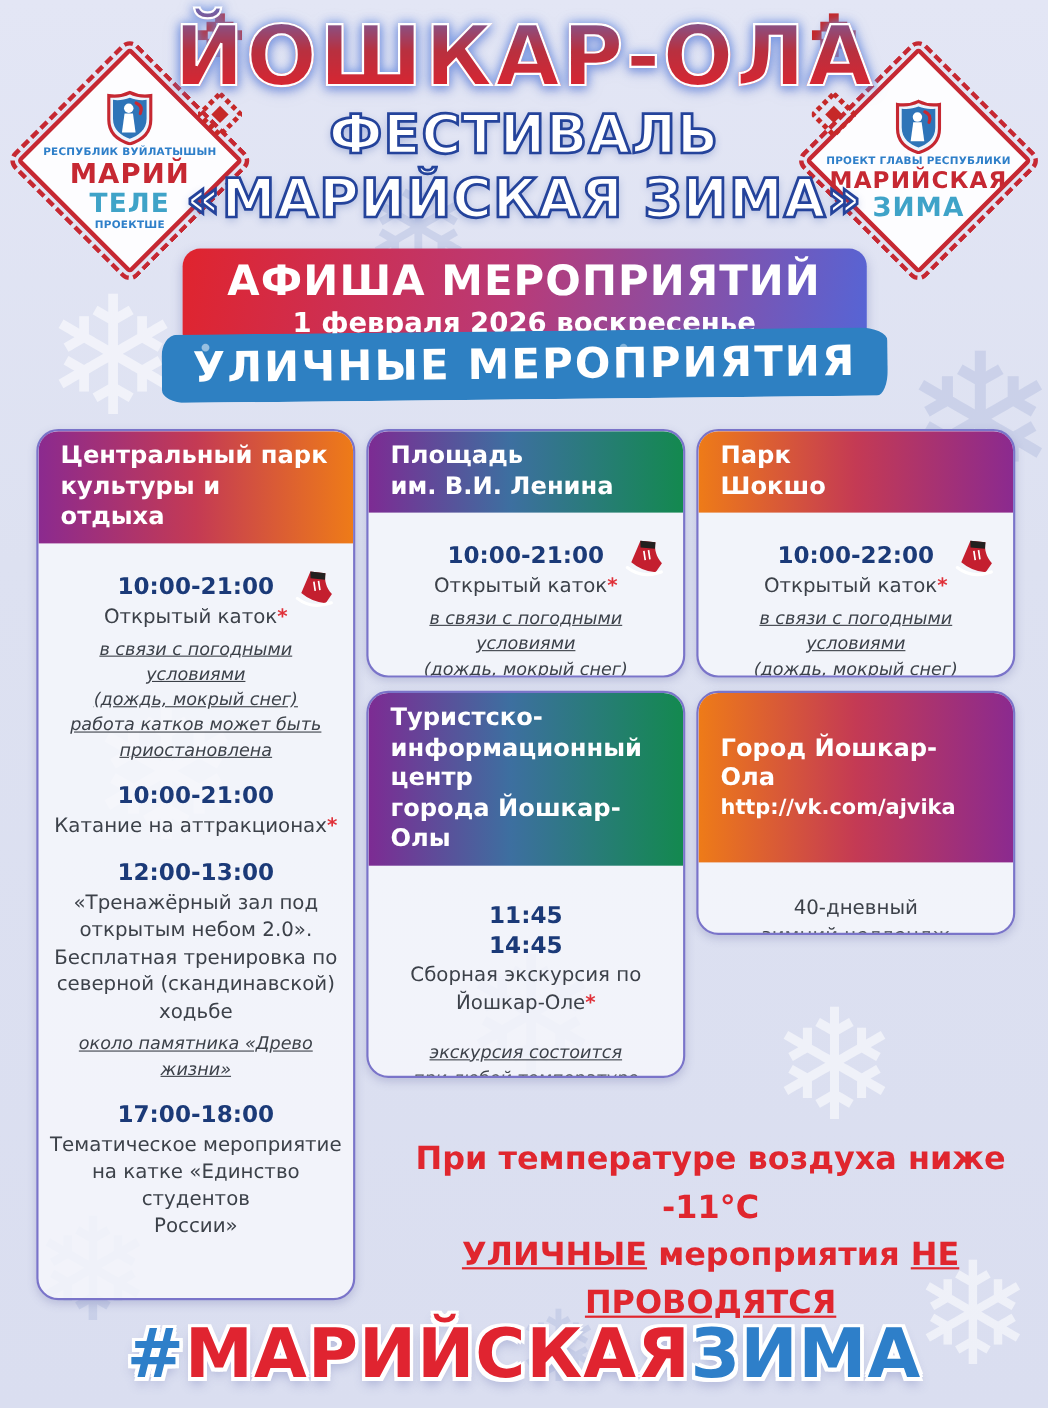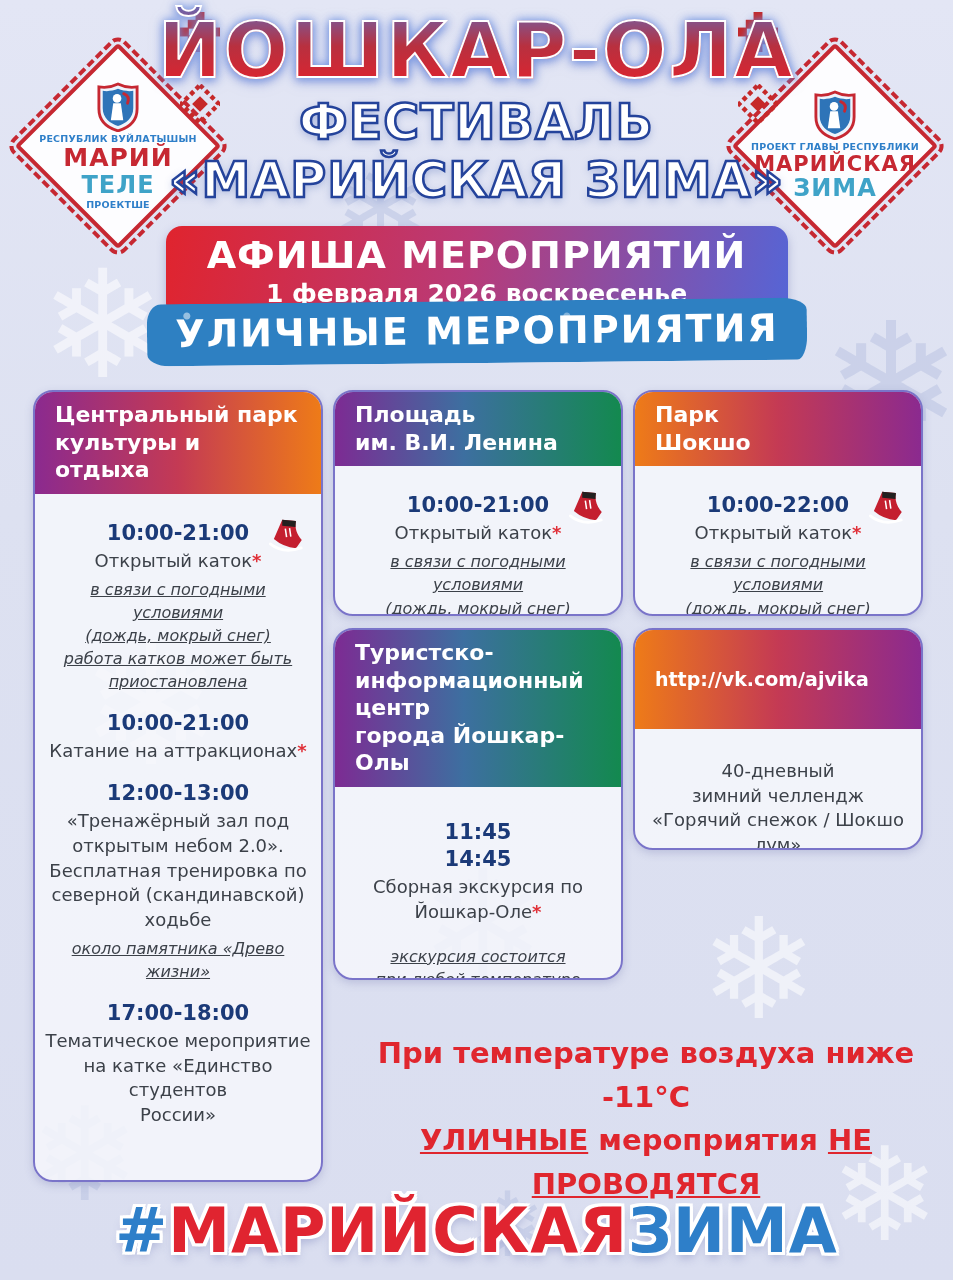--- a/index.html
+++ b/index.html
@@ -320,20 +320,21 @@
             <div class="note ml">в связи с погодными условиями
 (дождь, мокрый снег)
 работа катков может быть
 приостановлена</div>
           </div>
         </div>
       </section>
 
       <section class="card c4">
         <header class="card-h g-orange-purple">
+          <span class="ml">Город Йошкар-Ола</span>
           <span class="sub">http://vk.com/ajvika</span>
         </header>
         <div class="card-b">
           <div class="event" style="margin-top:4px;">
             <div class="etitle ml">40-дневный
 зимний челлендж
 «Горячий снежок / Шокшо лум»</div>
 
           </div>
         </div>

